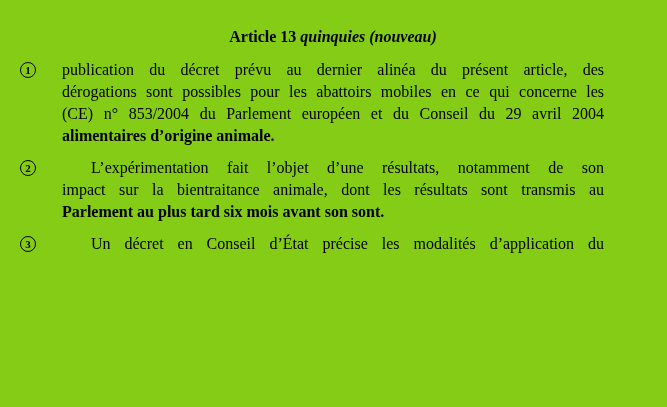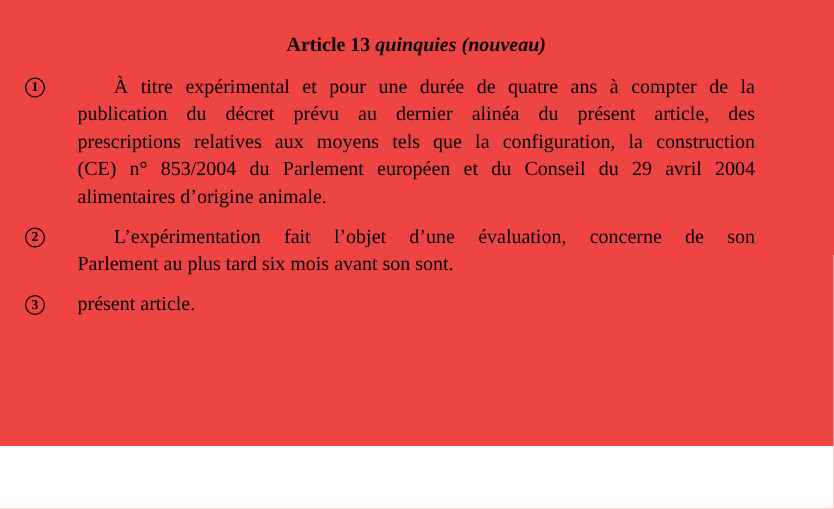--- a/index.html
+++ b/index.html
@@ -3,22 +3,22 @@
 <meta charset="utf-8">
 <style>
   html, body {
     margin: 0;
     padding: 0;
     background: #ffffff;
   }
   .page {
     position: relative;
     width: 667px;
-    height: 357px;
-    background: #ef4444;
+    height: 407px;
+    background: #84cc16;
     color: #000000;
     font-family: "Liberation Serif", "DejaVu Serif", serif;
     font-size: 16px;
     overflow: hidden;
     box-sizing: border-box;
   }
   .content {
     box-sizing: border-box;
     padding: 26px 63px 0 62px; 
   }
@@ -59,44 +59,45 @@
     text-align: justify;
     text-align-last: justify;
     white-space: normal;
   }
   .line.first {
     text-indent: 29px;
   }
   .line.last {
     text-align: center;
     text-align-last: left;
+    font-weight: bold;
   }
 </style>
 </head>
 <body>
 
 <div class="page">
   <div class="content">
 
     <div class="doc-title"><span>Article 13</span> <span class="title-italic">quinquies (nouveau)</span></div>
 
     <div class="para">
       <span class="marker">1</span>
-      <div class="line first">À titre expérimental et pour une durée de quatre ans à compter de la</div>
       <div class="line">publication du décret prévu au dernier alinéa du présent article, des</div>
-      <div class="line">prescriptions relatives aux moyens tels que la configuration, la construction</div>
+      <div class="line">dérogations sont possibles pour les abattoirs mobiles en ce qui concerne les</div>
       <div class="line">(CE) n° 853/2004 du Parlement européen et du Conseil du 29 avril 2004</div>
       <div class="line last">alimentaires d’origine animale.</div>
     </div>
 
     <div class="para">
       <span class="marker">2</span>
-      <div class="line first">L’expérimentation fait l’objet d’une évaluation, concerne de son</div>
+      <div class="line first">L’expérimentation fait l’objet d’une résultats, notamment de son</div>
+      <div class="line">impact sur la bientraitance animale, dont les résultats sont transmis au</div>
       <div class="line last">Parlement au plus tard six mois avant son sont.</div>
     </div>
 
     <div class="para">
       <span class="marker">3</span>
-      <div class="line last">présent article.</div>
+      <div class="line first">Un décret en Conseil d’État précise les modalités d’application du</div>
     </div>
 
   </div>
 </div>
 
 </body></html>

